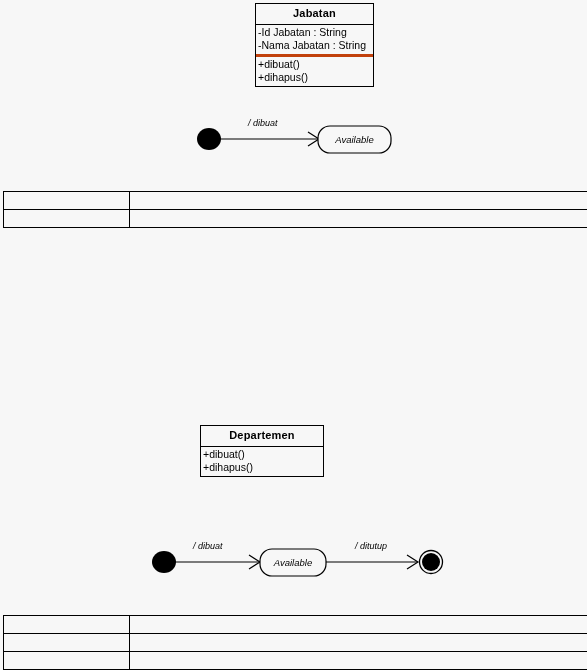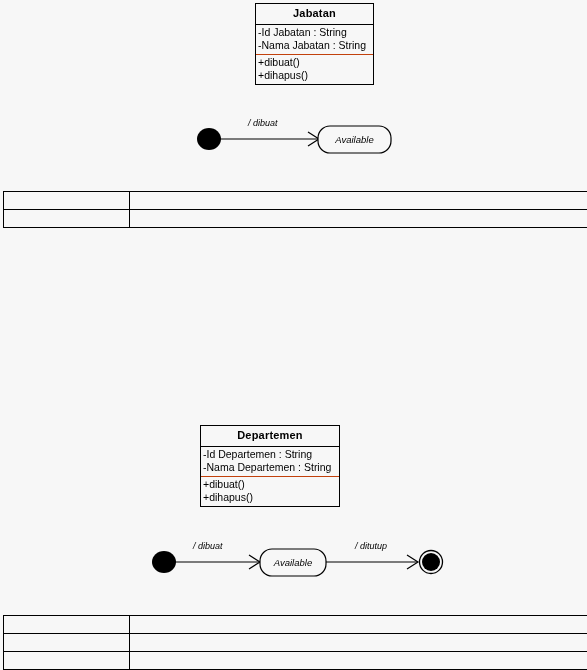--- a/index.html
+++ b/index.html
@@ -33,21 +33,21 @@
     text-align: center;
     font-weight: bold;
     font-size: 11px;
     line-height: 15px;
     padding: 2px 4px 3px 4px;
     border-bottom: 1px solid #000;
     letter-spacing: 0.2px;
   }
   .uml-class .cls-compartment {
     padding: 1px 2px 2px 2px;
-    border-bottom: 1px solid #c2410c;
+    border-bottom: 3px solid #c2410c;
   }
   .uml-class .cls-compartment:last-child {
     border-bottom: none;
   }
   .uml-class .cls-line {
     font-size: 10.5px;
     line-height: 13px;
     white-space: nowrap;
   }
 
@@ -148,26 +148,22 @@
         <td class="col-key"></td>
         <td class="col-val"></td>
       </tr>
       <tr>
         <td class="col-key"></td>
         <td class="col-val"></td>
       </tr>
     </tbody>
   </table>
 
-  <div class="uml-class" style="left:200px; top:425px; width:140px;">
+  <div class="uml-class" style="left:200px; top:425px; width:124px;">
     <div class="cls-name">Departemen</div>
-    <div class="cls-compartment">
-      <div class="cls-line">-Id Departemen : String</div>
-      <div class="cls-line">-Nama Departemen : String</div>
-    </div>
     <div class="cls-compartment">
       <div class="cls-line">+dibuat()</div>
       <div class="cls-line">+dihapus()</div>
     </div>
   </div>
 
   <div class="statediag" style="left:145px; top:538px; width:305px; height:48px;">
     <svg width="305" height="48" viewBox="0 0 305 48">
 
       <ellipse class="st-node-fill" cx="19" cy="24" rx="12" ry="11"></ellipse>

